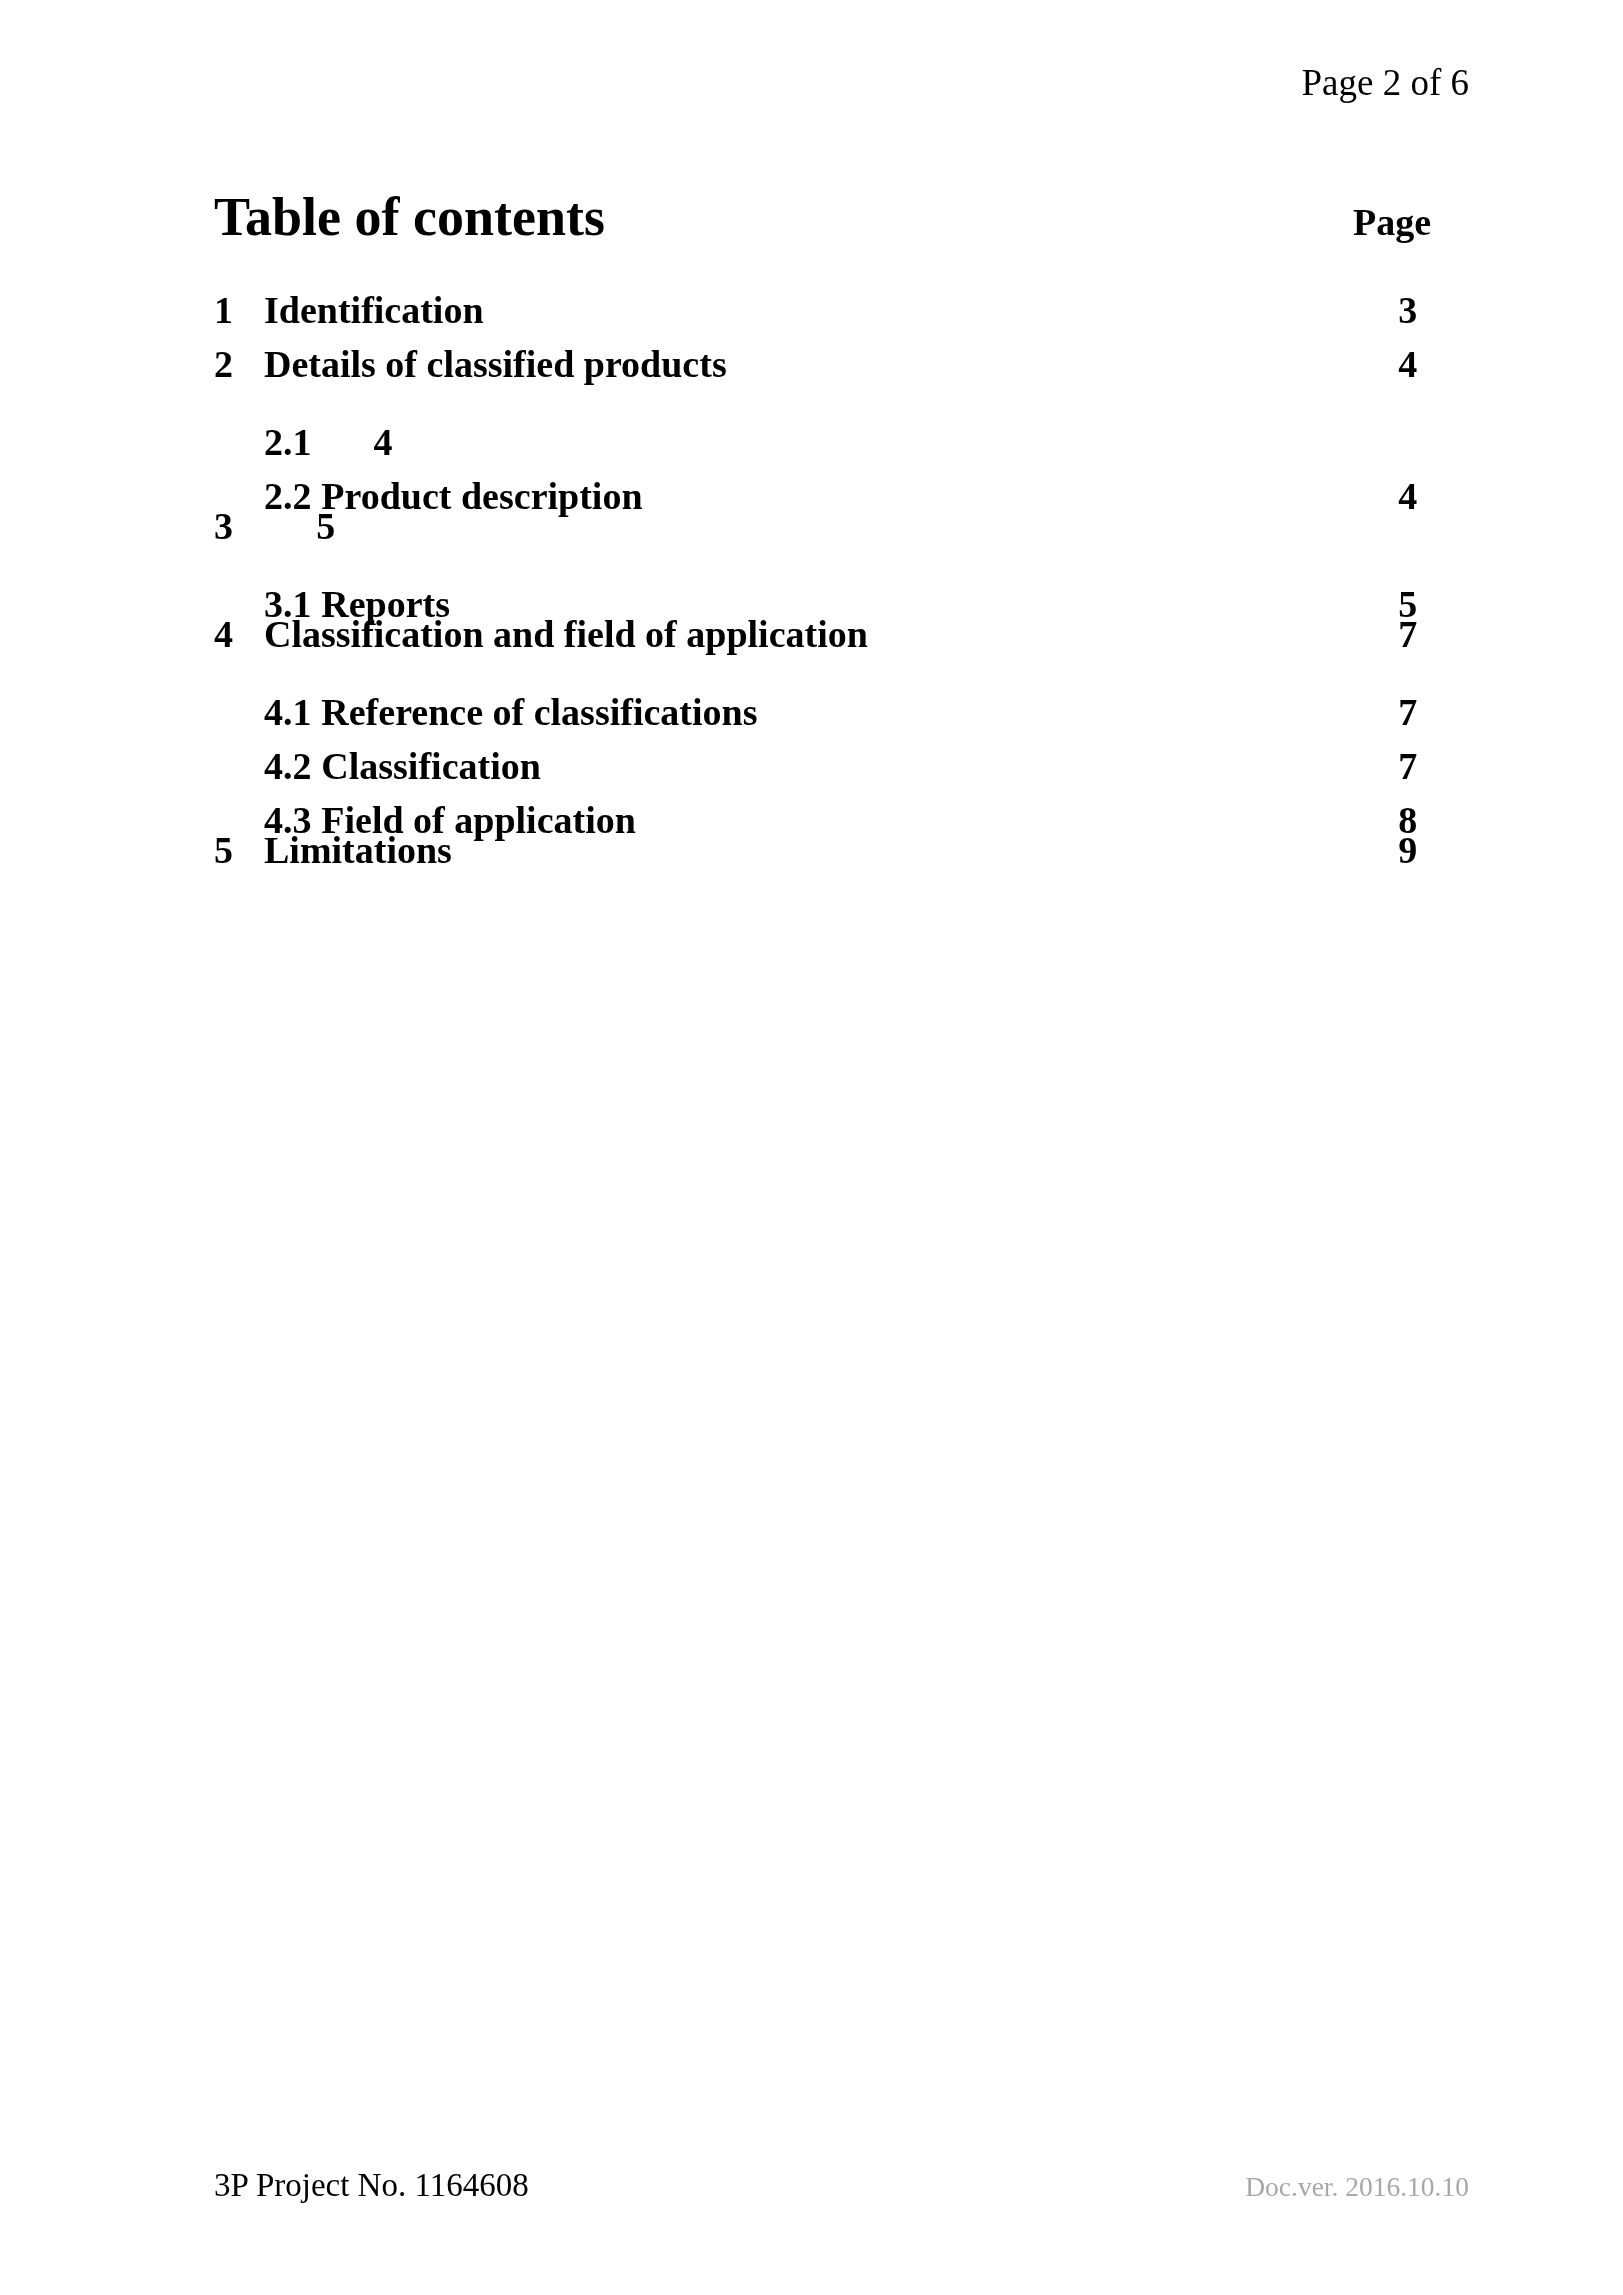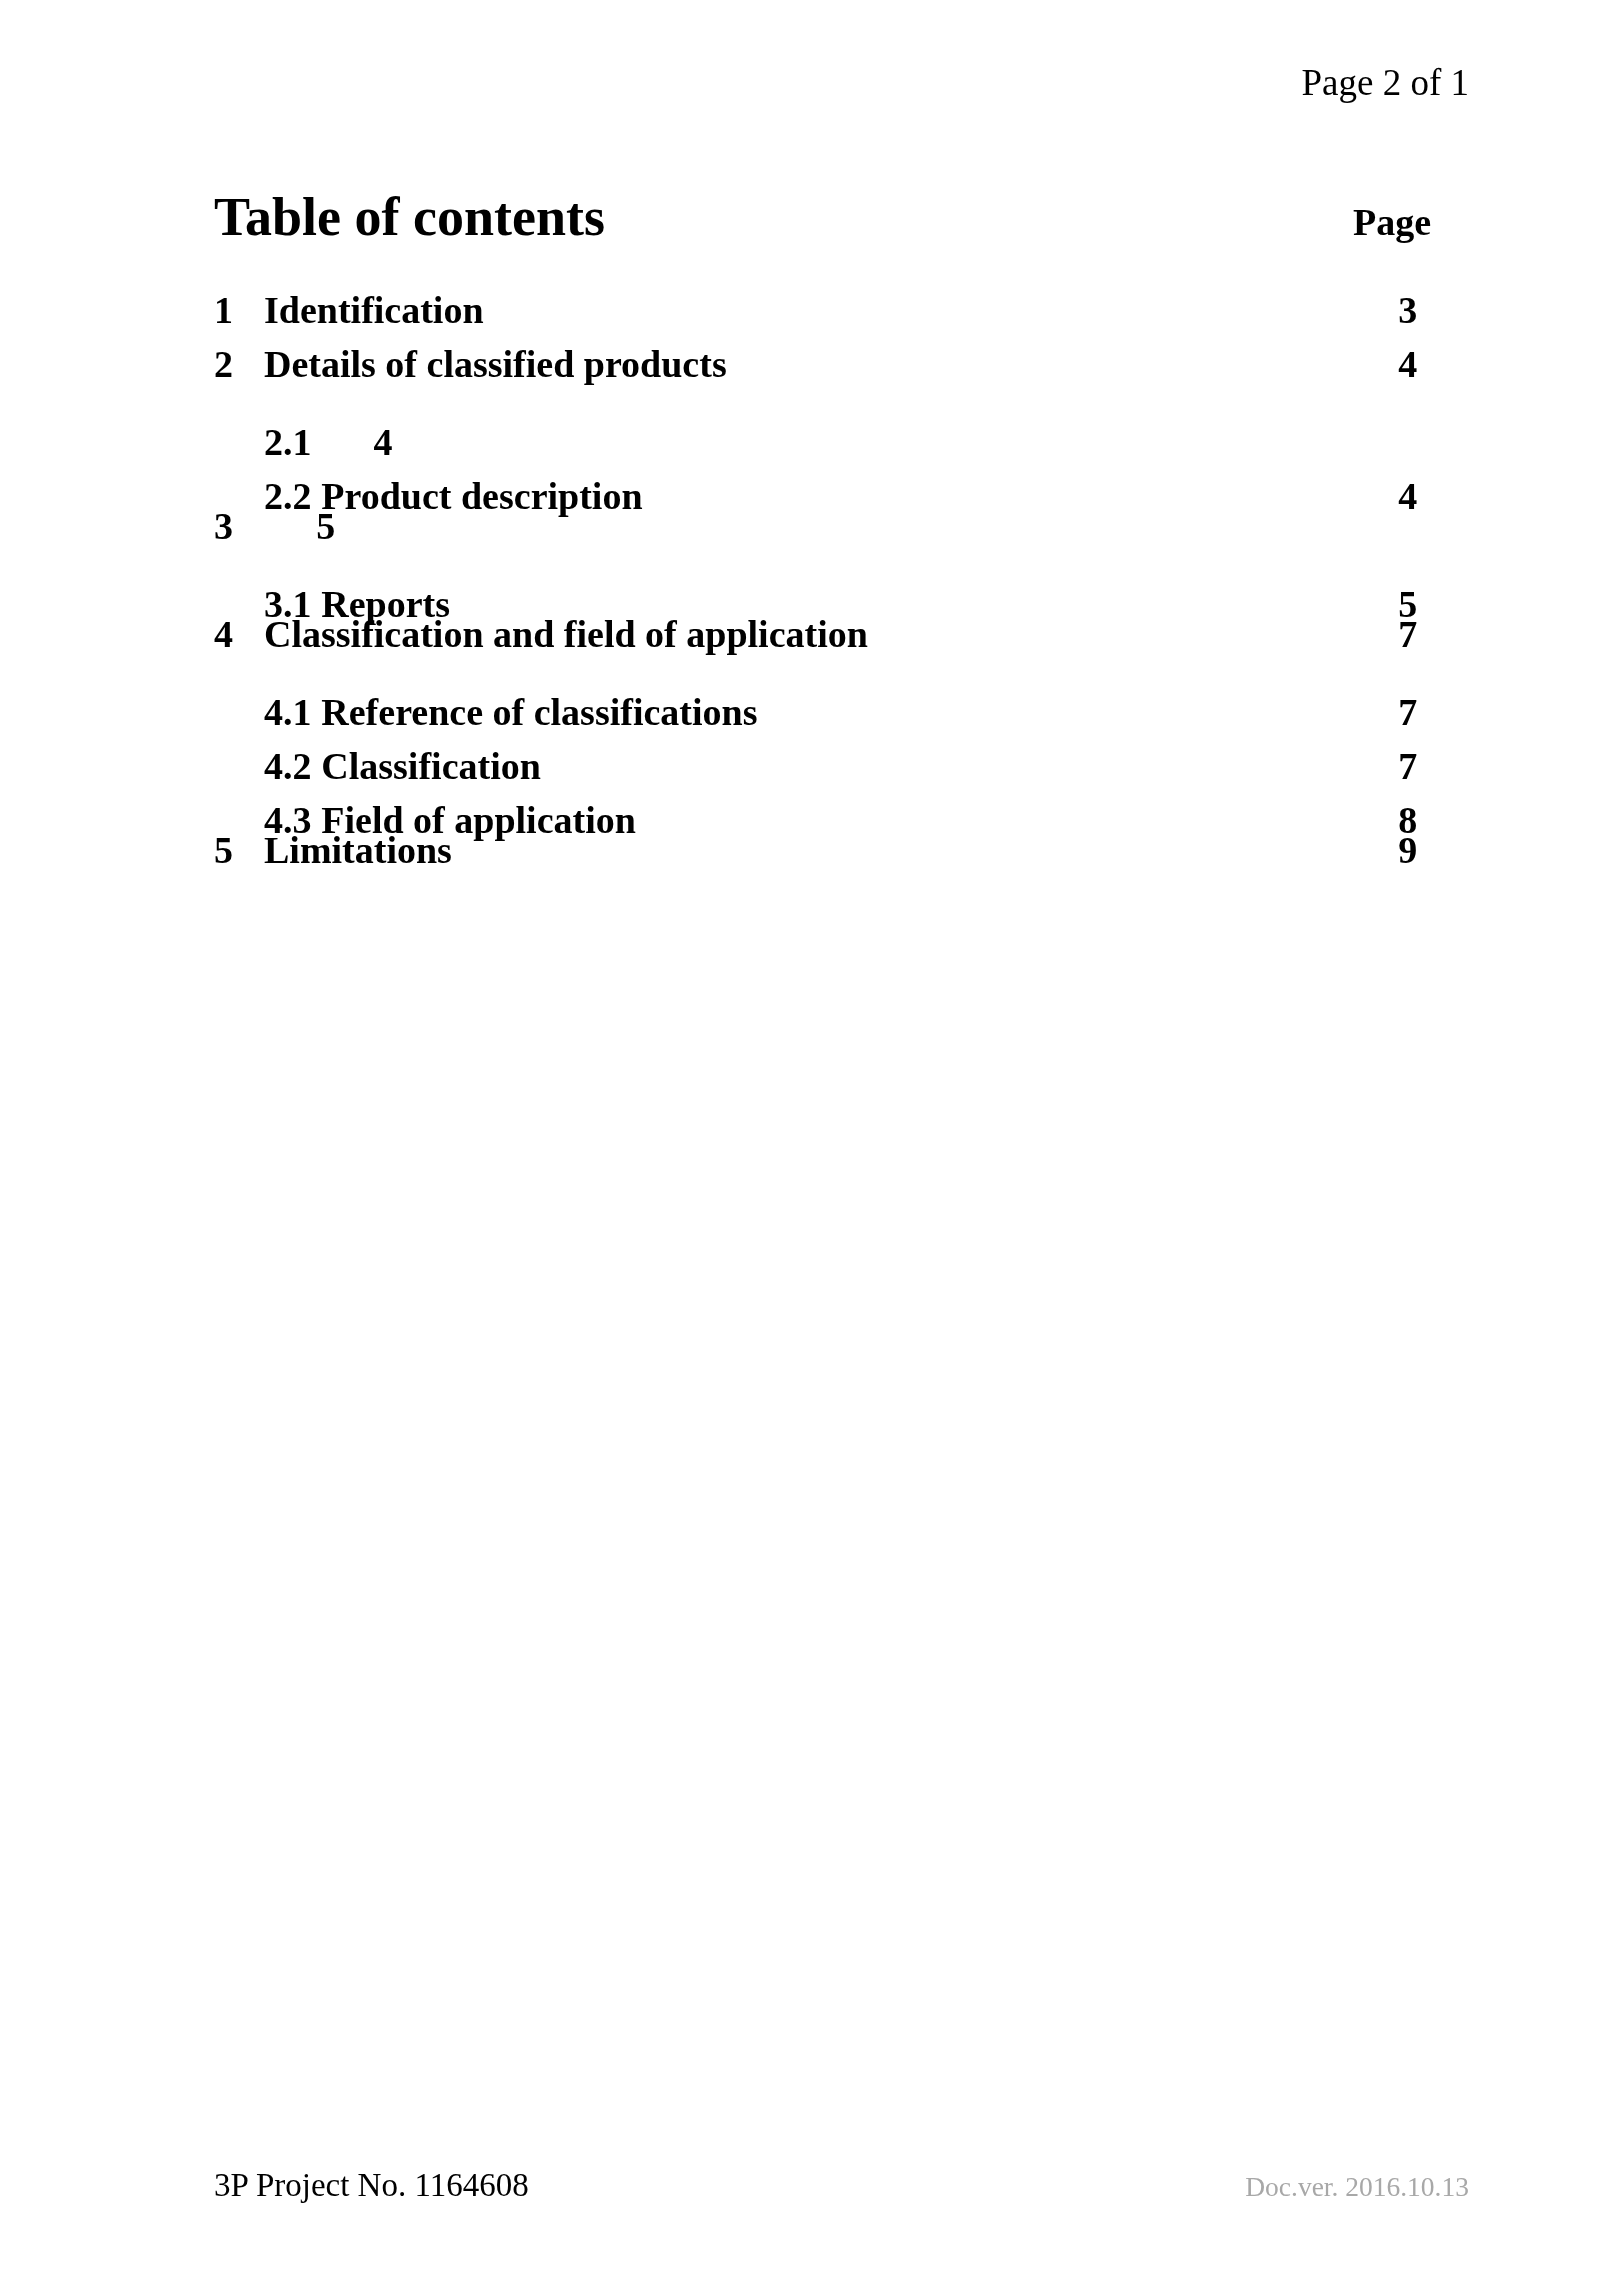--- a/index.html
+++ b/index.html
@@ -97,21 +97,21 @@
     line-height: 1.15;
   }
   .footer-docver {
     font-size: 27.5px;
     line-height: 1.15;
   }
 </style>
 </head>
 <body style="background: rgb(255, 255, 255); color: rgb(0, 0, 0);">
 
-<div class="page-indicator">Page 2 of 1</div>
+<div class="page-indicator">Page 2 of 6</div>
 
 <div class="toc-header">
   <span class="toc-title">Table of contents</span>
   <span class="page-col-header">Page</span>
 </div>
 
 <div class="toc-list">
 
   <div class="toc-row level-1">
     <span class="num">1</span>
@@ -175,15 +175,15 @@
   <div class="toc-row level-1">
     <span class="num">5</span>
     <span class="label">Limitations</span>
     <span class="pagenum">9</span>
   </div>
 
 </div>
 
 <div class="footer">
   <span class="footer-project">3P Project No. 1164608</span>
-  <span class="footer-docver" style="color: rgb(168, 168, 168);">Doc.ver. 2016.10.13</span>
+  <span class="footer-docver" style="color: rgb(168, 168, 168);">Doc.ver. 2016.10.10</span>
 </div>
 
 
 </body></html>

